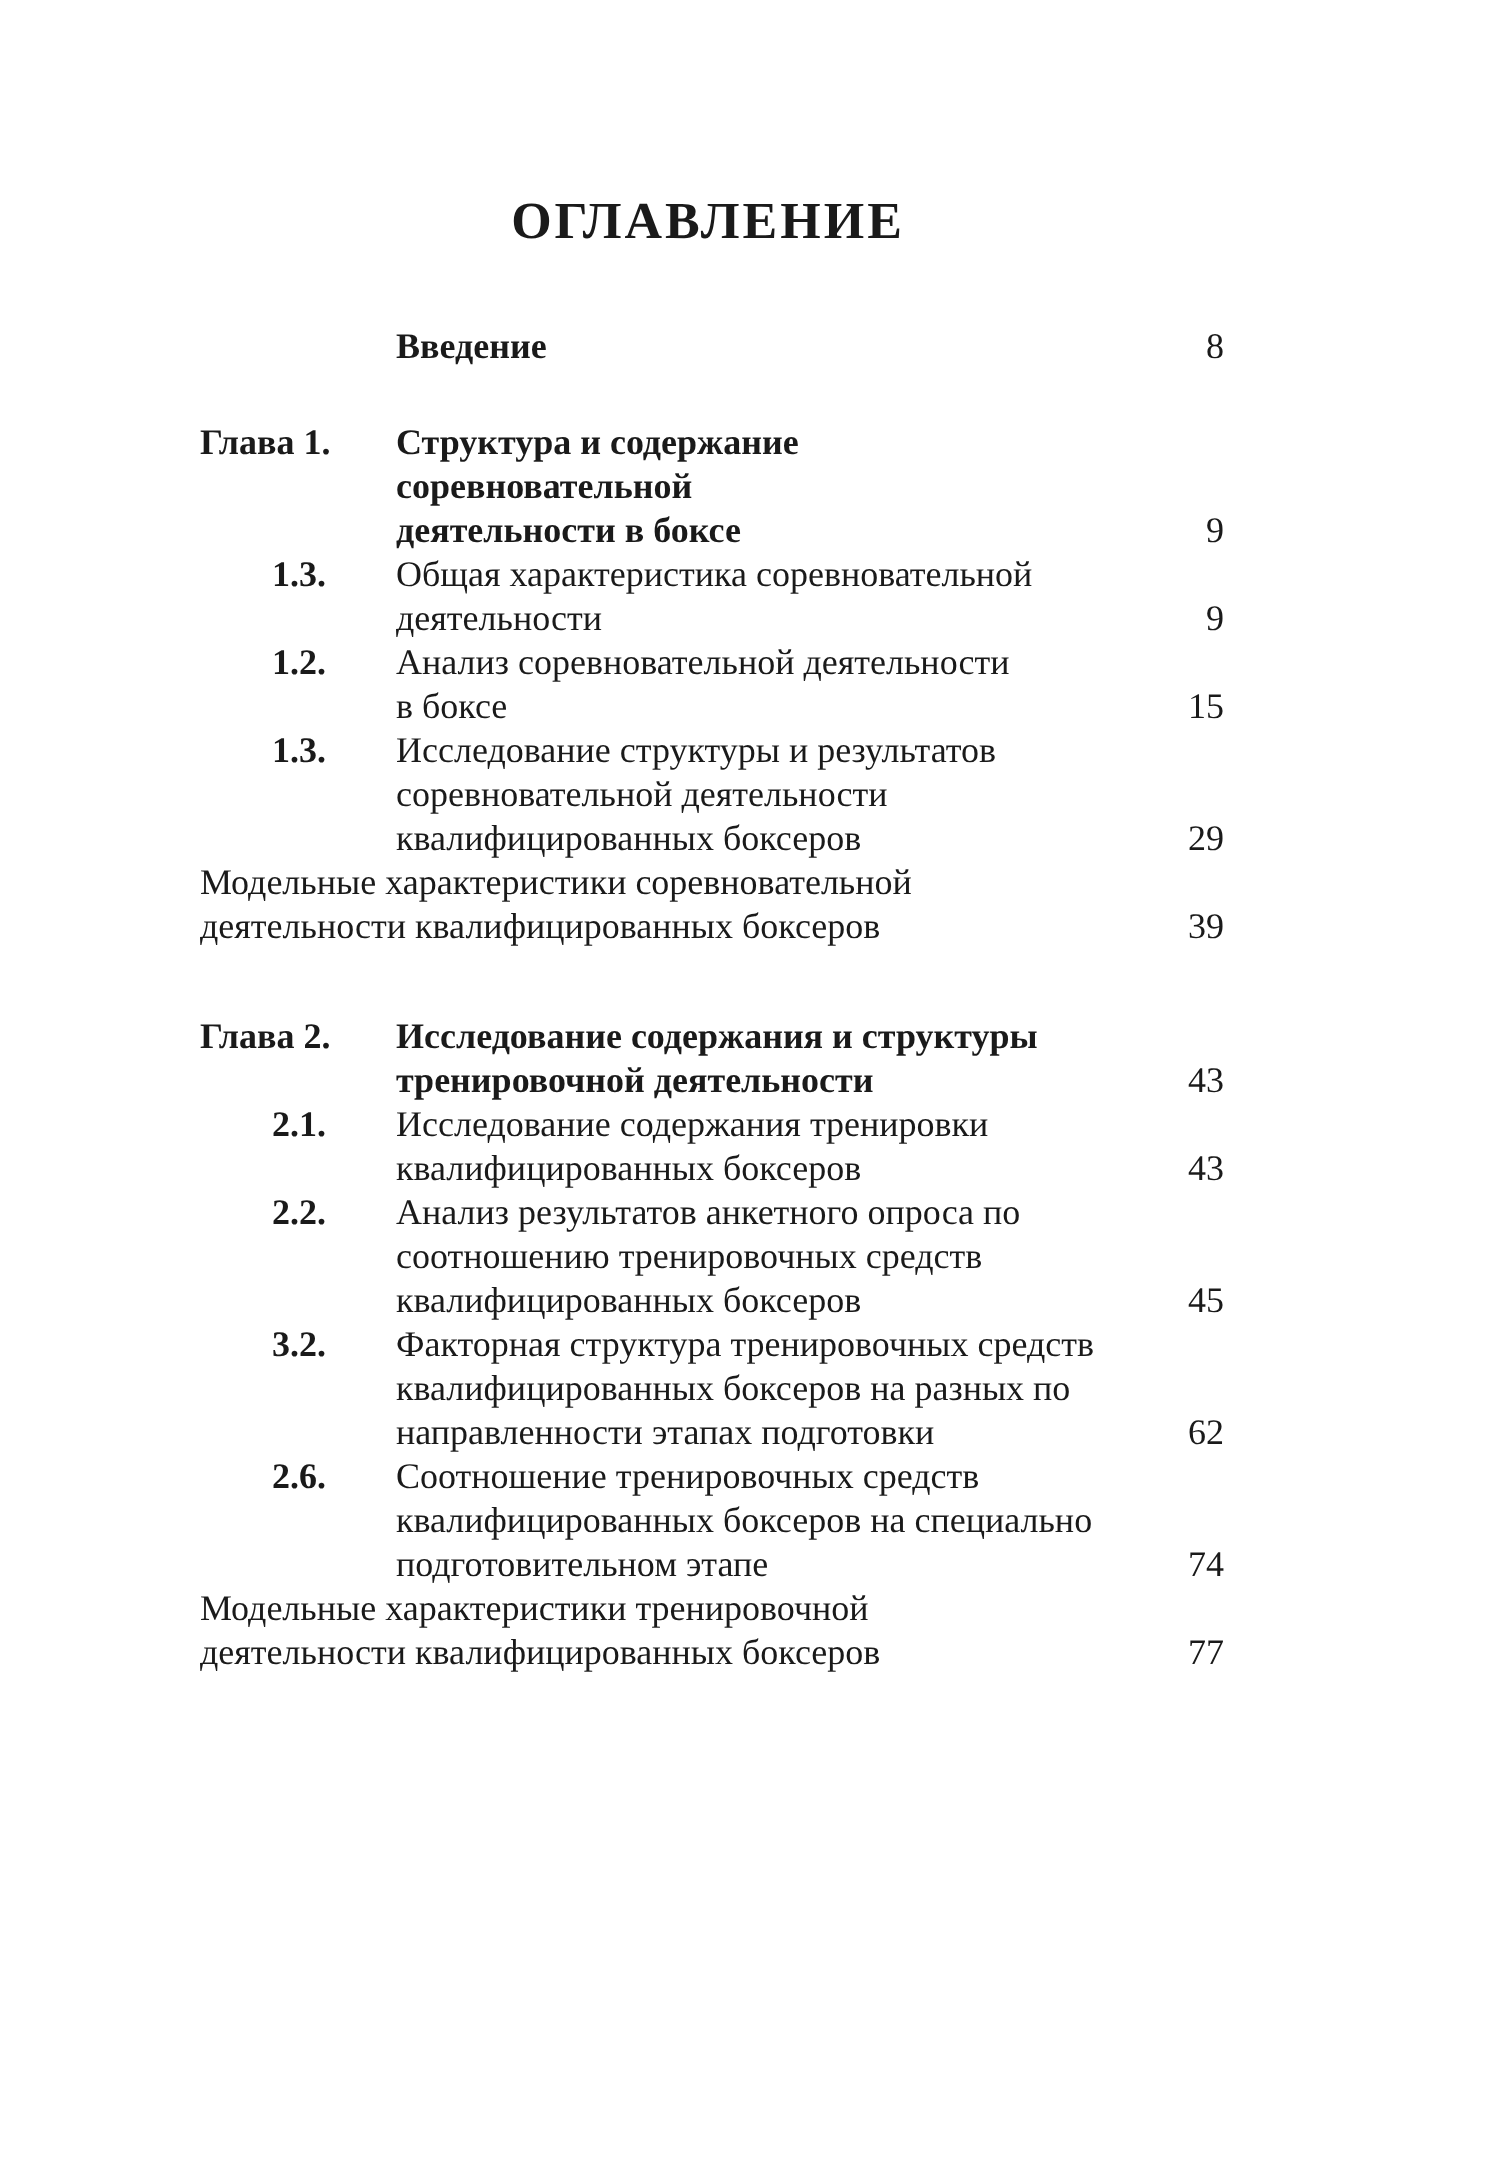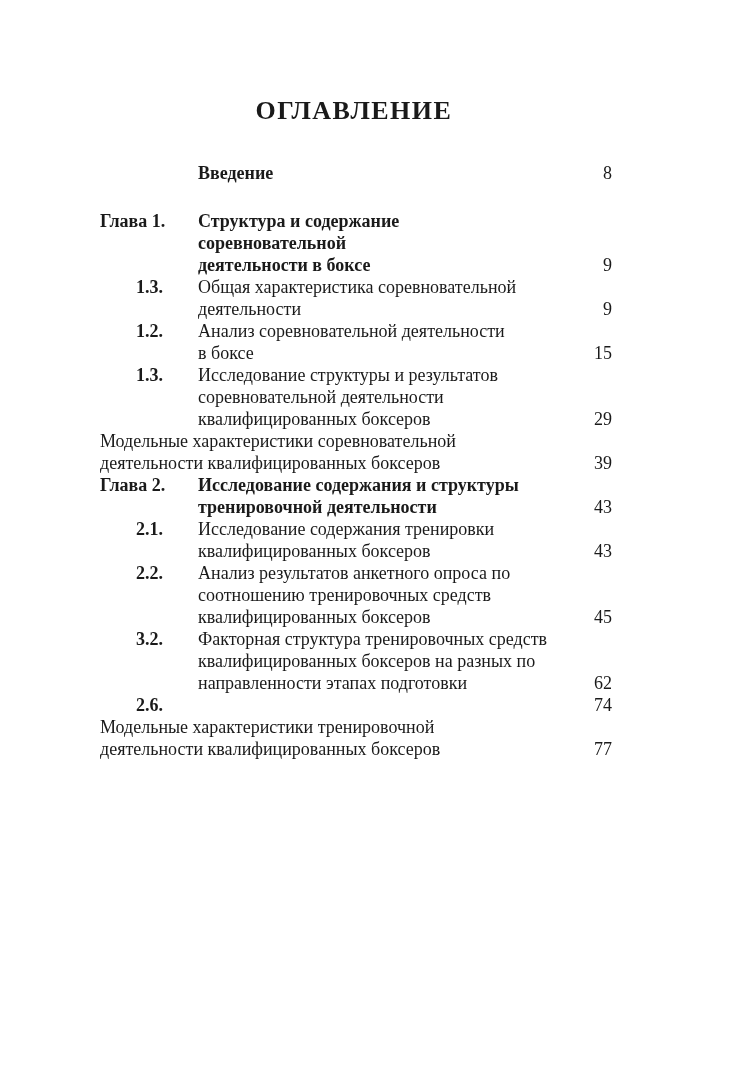--- a/index.html
+++ b/index.html
@@ -61,21 +61,21 @@
     font-weight: bold;
   }
   .row .page-num {
     margin-left: auto;
     align-self: flex-end;
     text-align: right;
     min-width: 34px;
     padding-left: 10px;
   }
   .gap-md { margin-top: 26px; }
-  .gap-lg { }
+  .gap-lg { margin-top: 33px; }
 </style>
 </head>
 <body>
 
 <div class="page">
 
   <h1 class="title">ОГЛАВЛЕНИЕ</h1>
 
   <div class="toc">
 
@@ -147,20 +147,23 @@
       <span class="label">3.2.</span>
       <span class="text">Факторная структура тренировочных средств
 квалифицированных боксеров на разных по
 направленности этапах подготовки</span>
       <span class="page-num">62</span>
     </div>
 
 
     <div class="row row-section">
       <span class="label">2.6.</span>
+      <span class="text">Соотношение тренировочных средств
+квалифицированных боксеров на специально
+подготовительном этапе</span>
       <span class="page-num">74</span>
     </div>
 
     <div class="row row-section">
       <span class="text">Модельные характеристики тренировочной
 деятельности квалифицированных боксеров</span>
       <span class="page-num">77</span>
     </div>
 
   </div>

